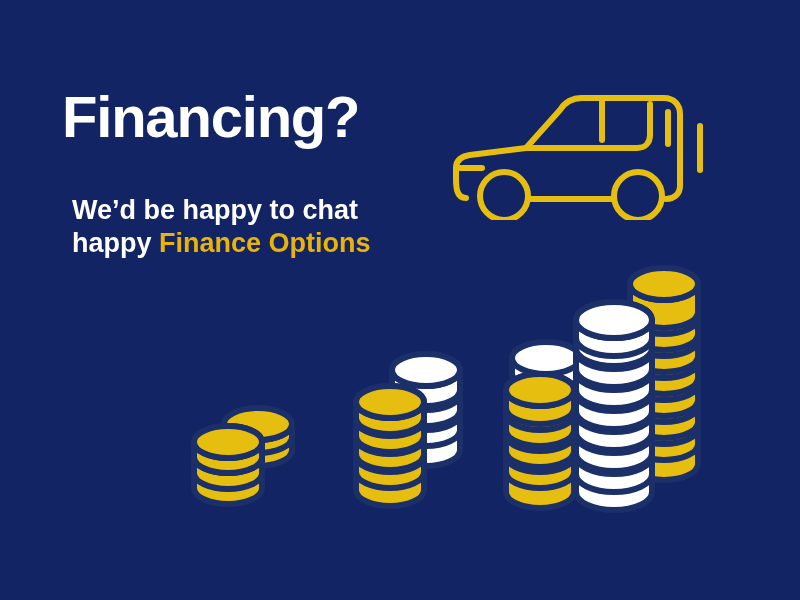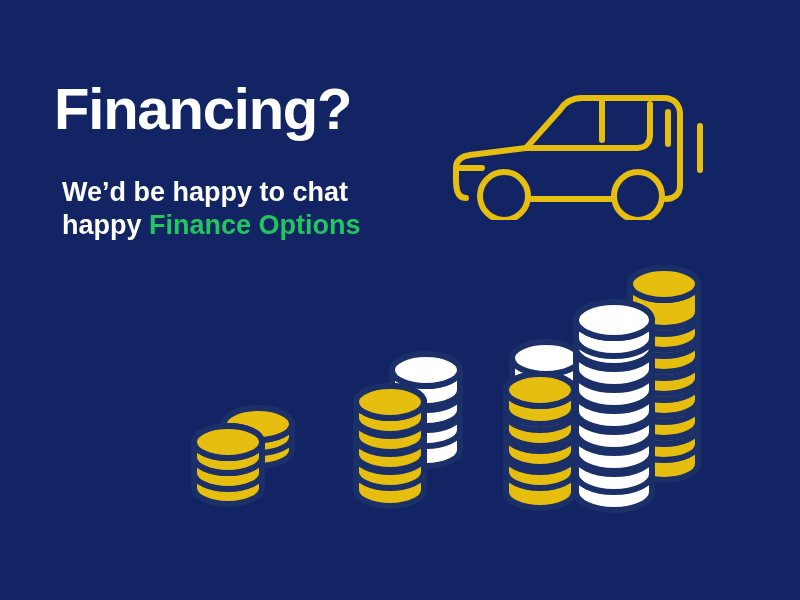--- a/index.html
+++ b/index.html
@@ -22,30 +22,30 @@
   }
 
   
   #text-block {
     position: absolute;
     left: 54px;
     top: 78px;
     width: 400px;
   }
   #headline {
-    margin: 0;
+    margin: 8px;
     font-size: 58px;
     line-height: 62px;
     font-weight: bold;
     letter-spacing: -1.2px;
     color: #ffffff;
     white-space: nowrap;
   }
   #subcopy {
-    margin: 8px;
+    margin: 18px;
     padding-top: 28px;
     font-size: 27px;
     line-height: 33px;
     font-weight: bold;
     color: #ffffff;
     max-width: 310px;
   }
   .accent {
     color: #c9b055;
   }
@@ -69,21 +69,21 @@
 </style>
 </head>
 <body style="background: rgb(18, 36, 99);">
 
 <div id="banner">
 
   <div id="bg" style="background: rgb(18, 36, 99);"></div>
 
   <div id="text-block">
     <h1 id="headline">Financing?</h1>
-    <p id="subcopy"><span>We’d be happy to chat</span><br><span>happy </span><span class="accent" style="color: #22c55e;">Finance Options</span><br></p>
+    <p id="subcopy"><span>We’d be happy to chat</span><br><span>happy </span><span class="accent" style="color: #eab308;">Finance Options</span><br></p>
   </div>
 
   <div id="car-icon">
     <svg viewBox="0 0 266 142" width="266" height="142" fill="none" stroke="#e5be10" stroke-width="6" stroke-linecap="round" stroke-linejoin="round">
 
       <path d="M14 120 C4 120 4 108 4 100 L4 90 C4 82 10 78 18 77 L74 70 L108 32
                C113 24 121 20 130 20 L212 20 C222 20 228 27 228 36 L228 108
                C228 116 222 121 214 121"></path>
 
       <path d="M78 121 L160 121"></path>

